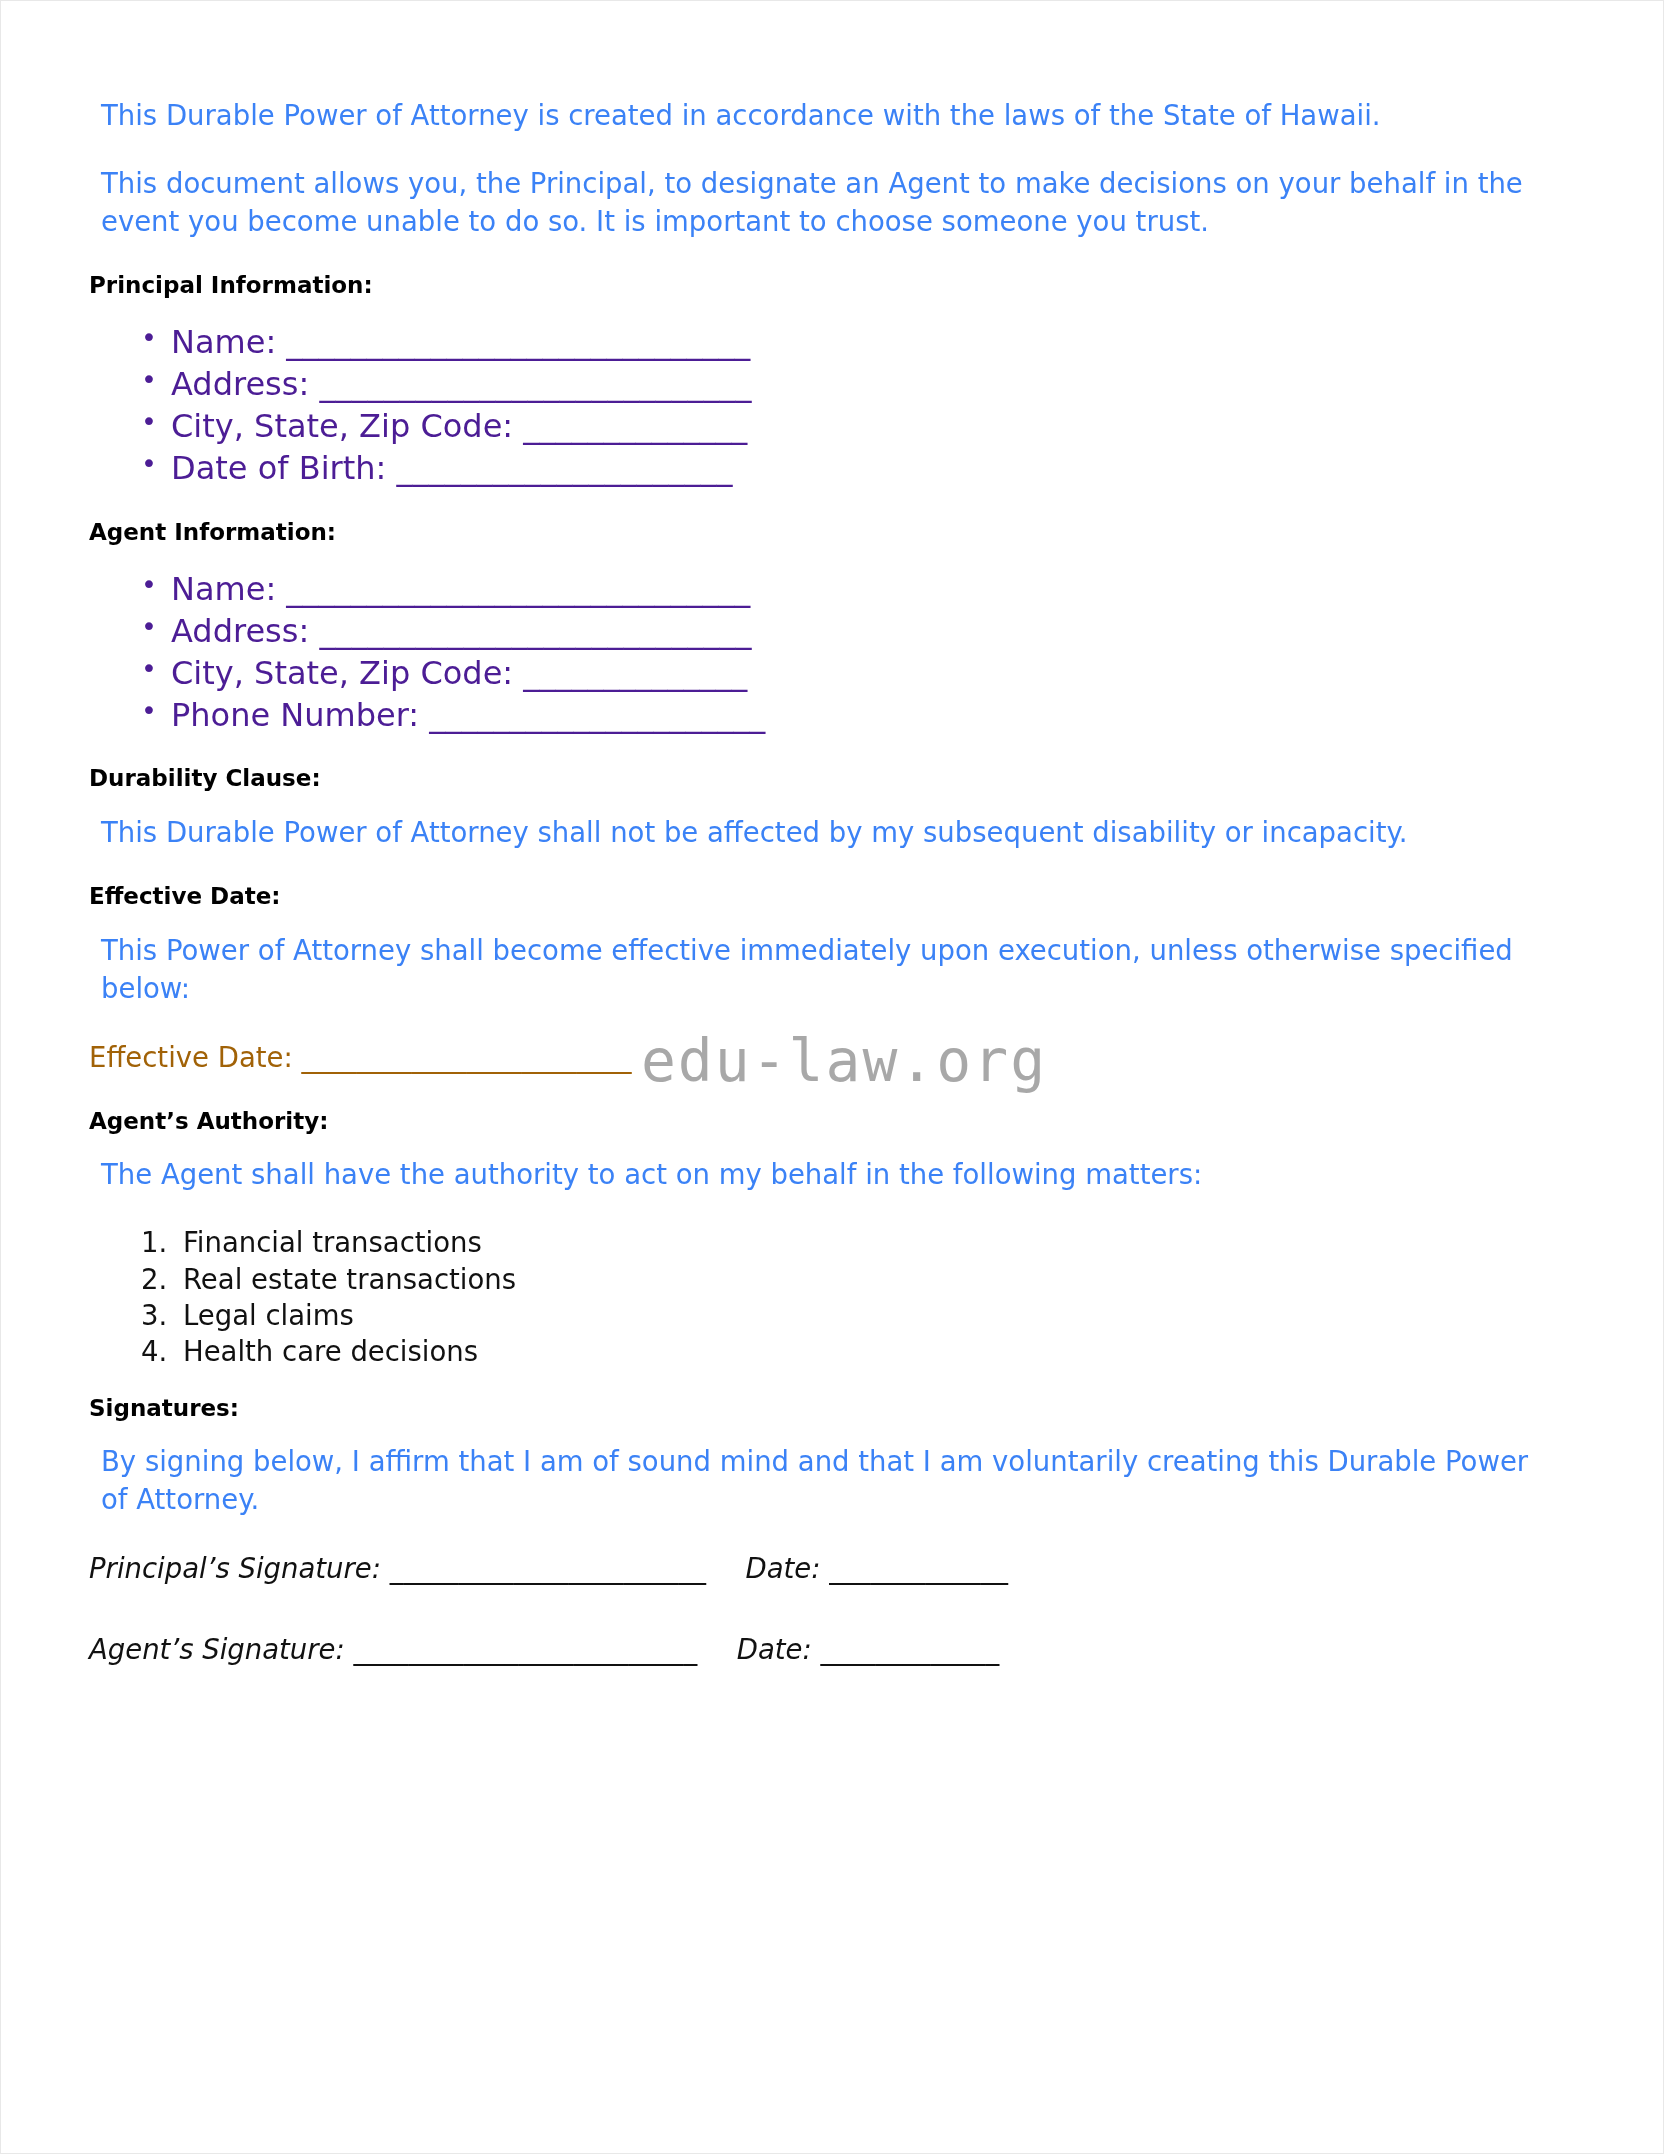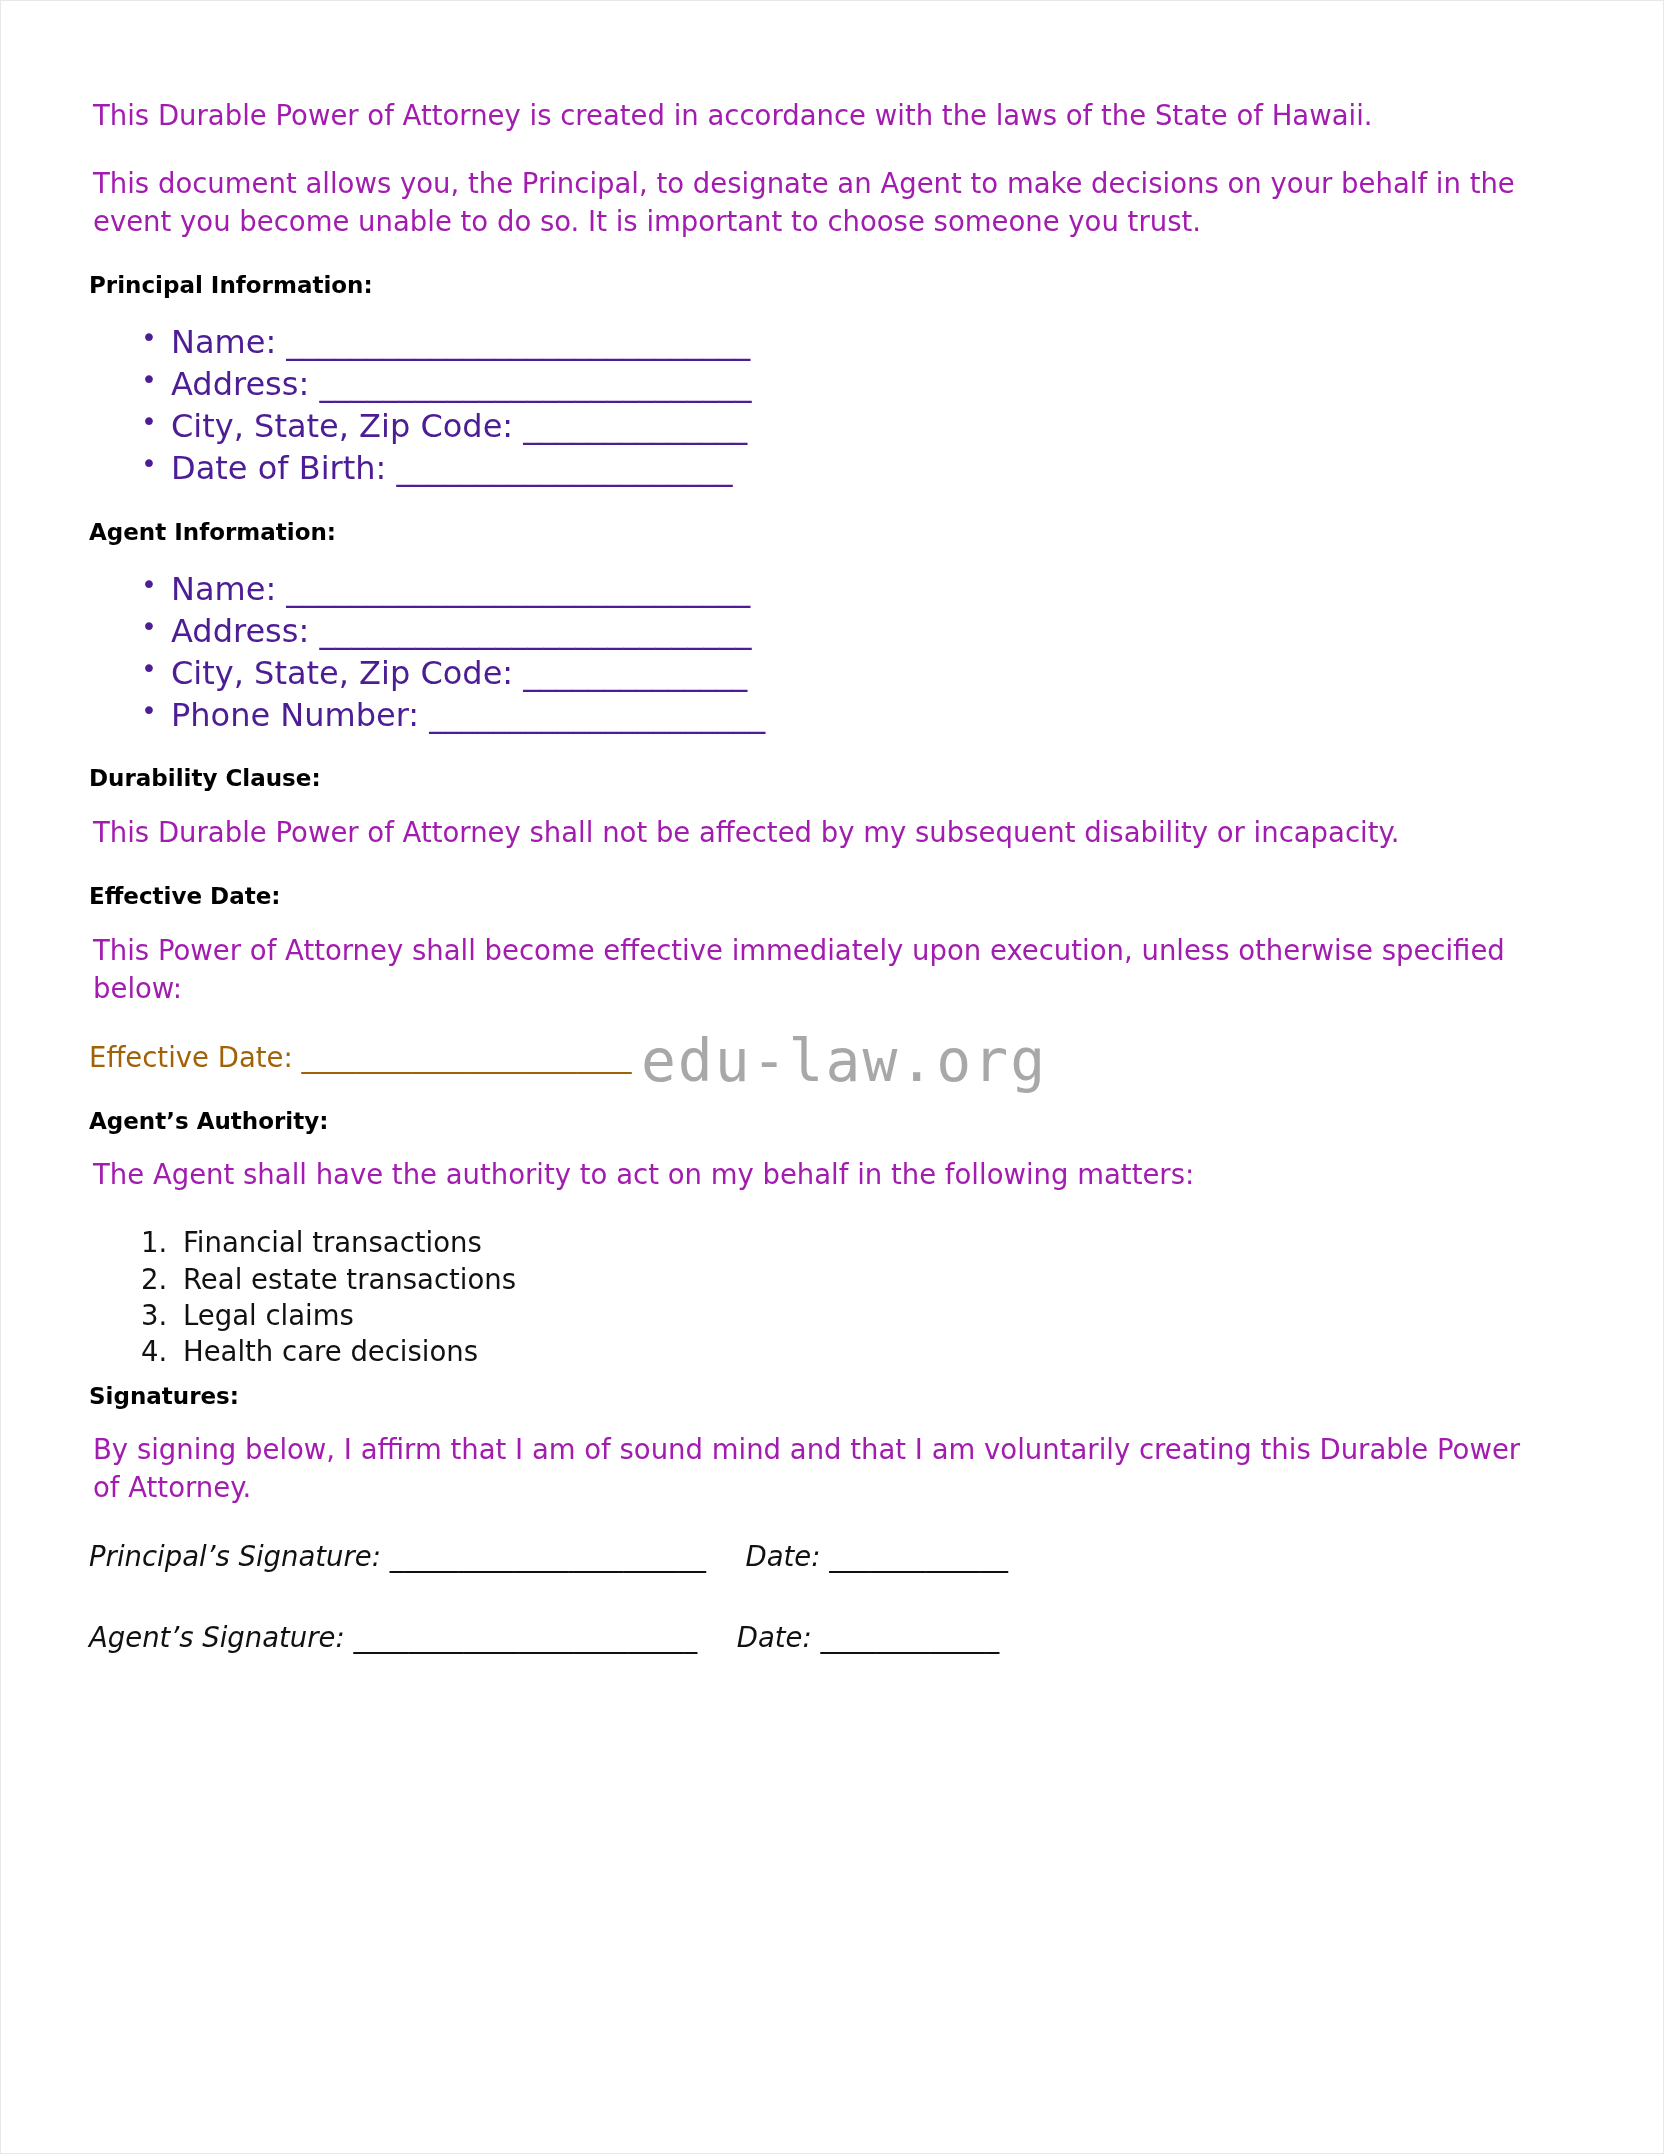--- a/index.html
+++ b/index.html
@@ -39,22 +39,22 @@
     font-weight: bold;
     letter-spacing: -0.5px;
     margin: 0 0 44px 0;
     line-height: 1.1;
     color: #000;
   }
 
   p.para {
     font-size: 27.5px;
     line-height: 1.38;
-    margin: 0 0 30px 4px;
-    color: #a21caf;
+    margin: 0 0 30px 12px;
+    color: #3b82f6;
   }
 
   h2.section {
     font-size: 23px;
     font-weight: bold;
     margin: 0 0 20px 0;
     line-height: 1.3;
     color: #000;
   }
 
@@ -75,21 +75,21 @@
     content: "\2022";
     position: absolute;
     left: 0;
     top: -1px;
     font-size: 27px;
   }
 
   ol.auth-list {
     list-style: none;
     counter-reset: authitem;
-    margin: 0 0 12px 0;
+    margin: 0 0 24px 0;
     padding: 0 0 0 52px;
   }
   ol.auth-list li {
     font-size: 27.5px;
     line-height: 1.32;
     position: relative;
     padding-left: 42px;
     color: #111;
     white-space: nowrap;
   }

